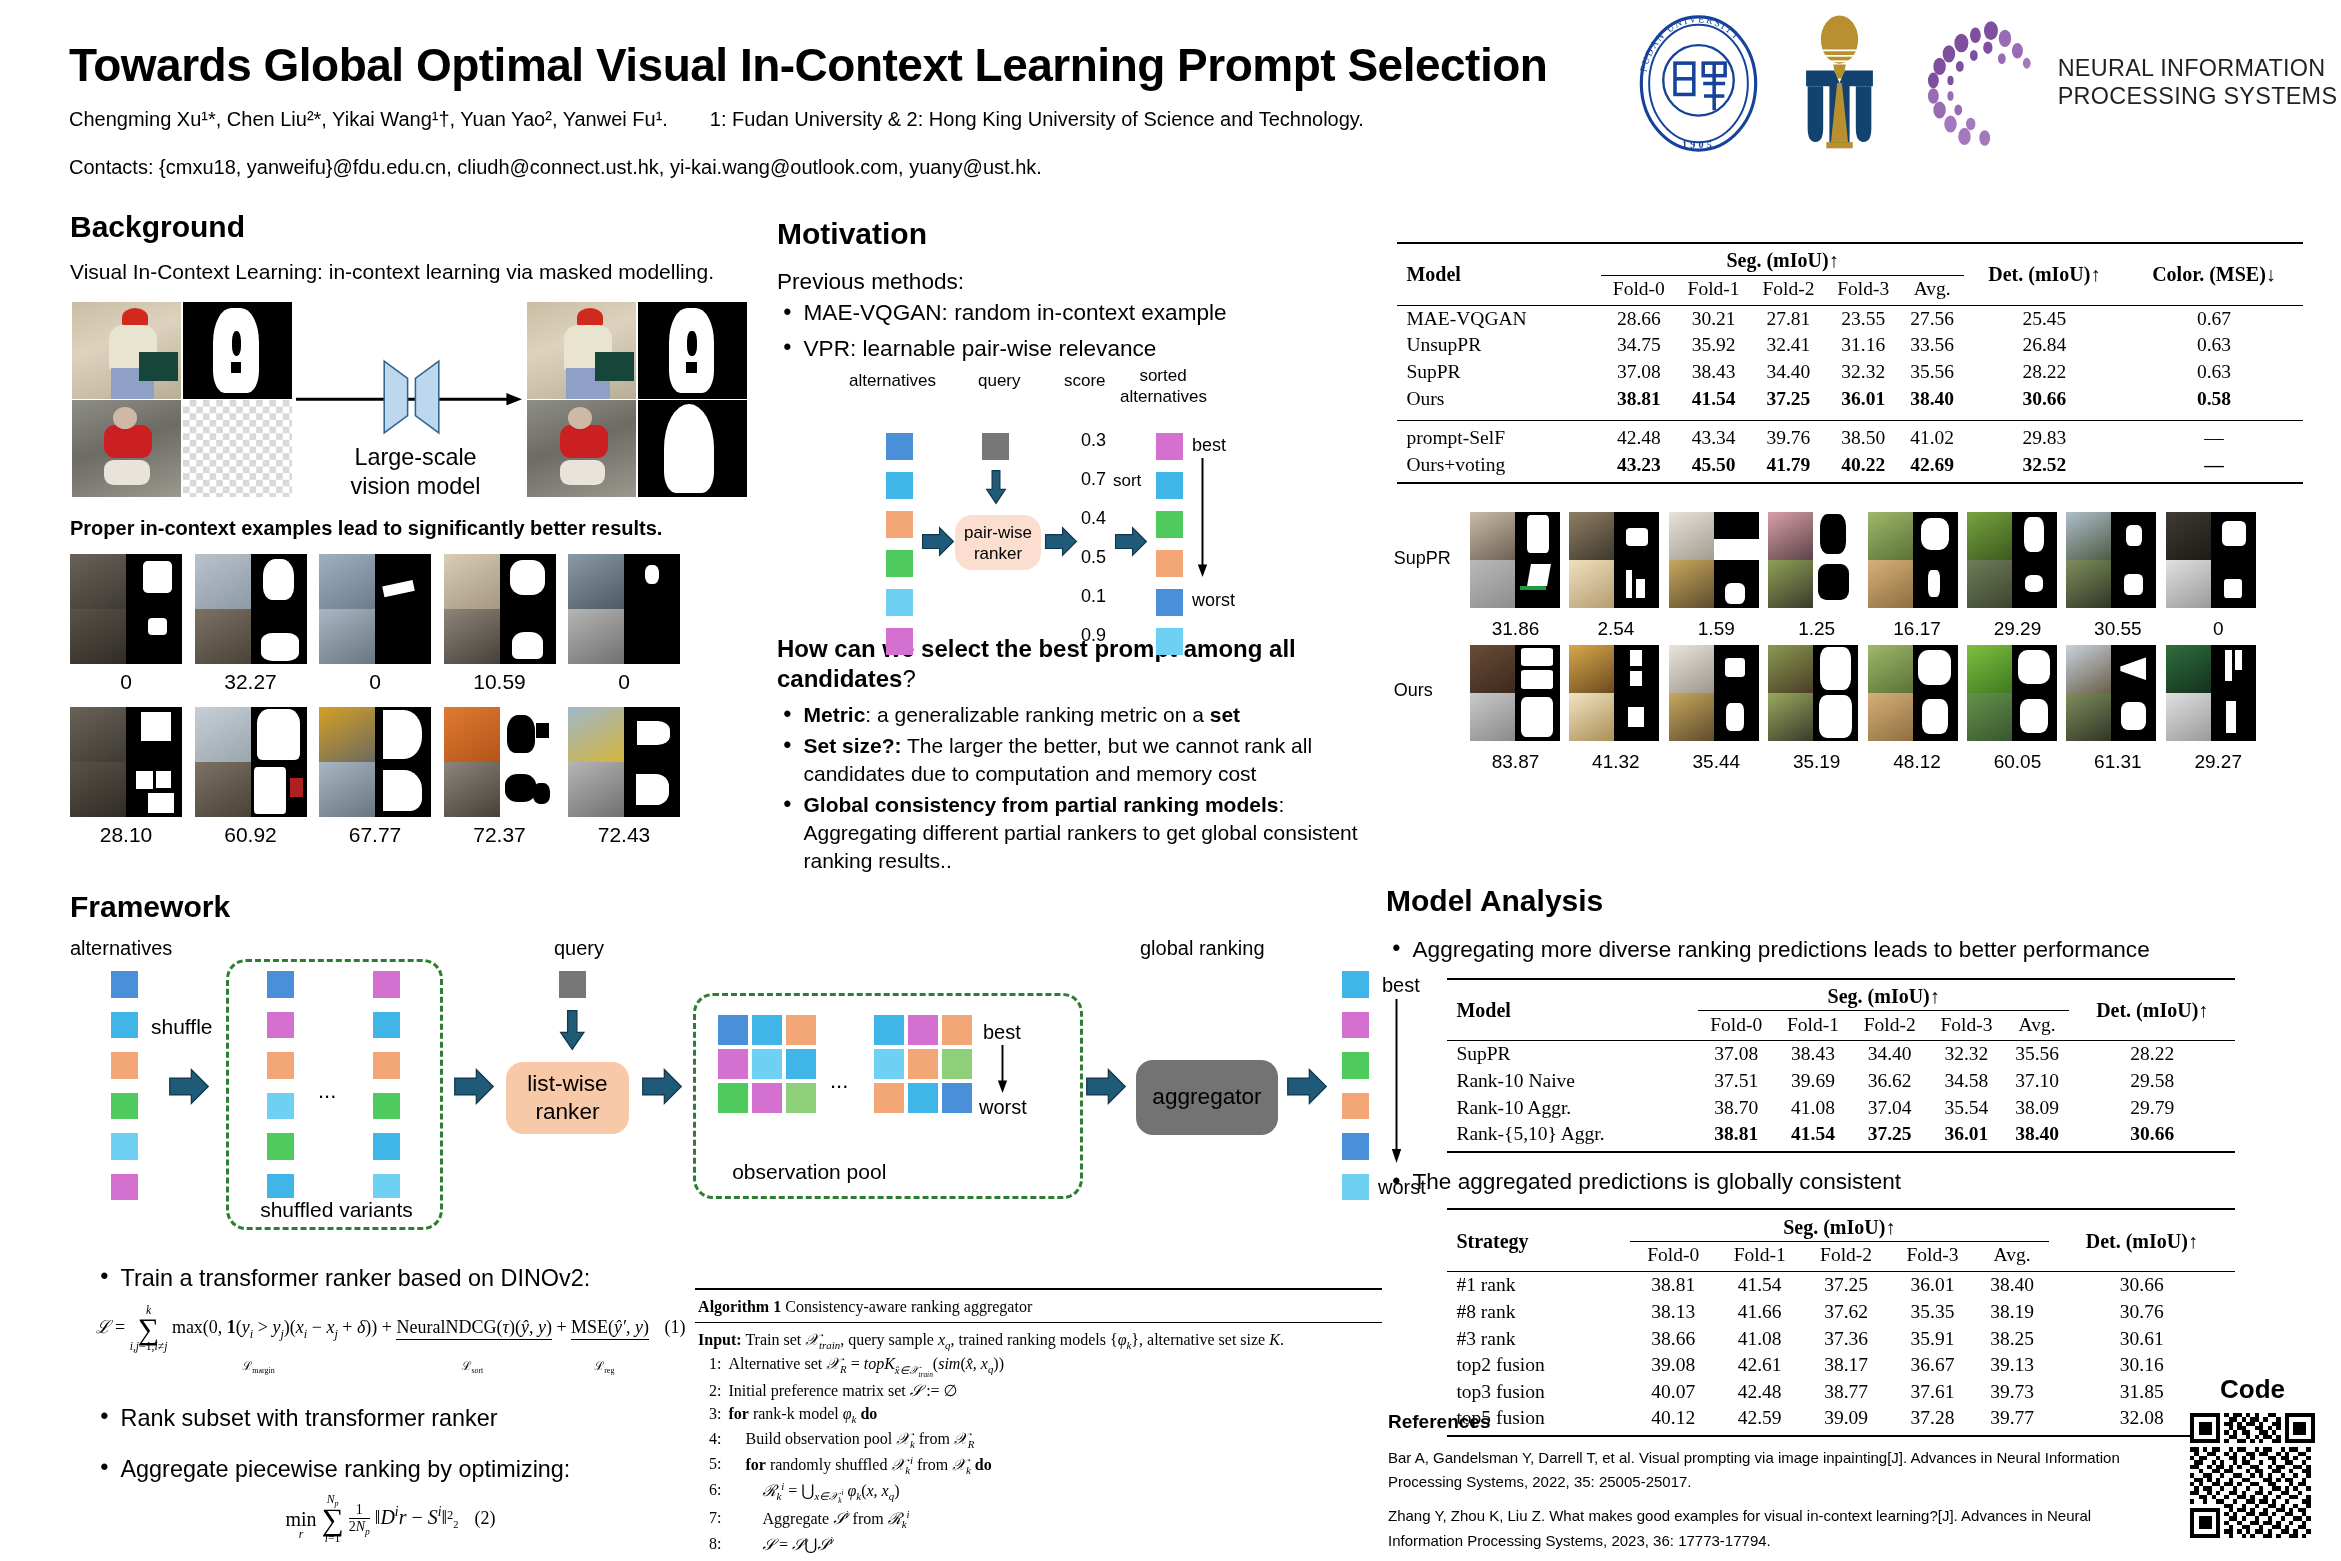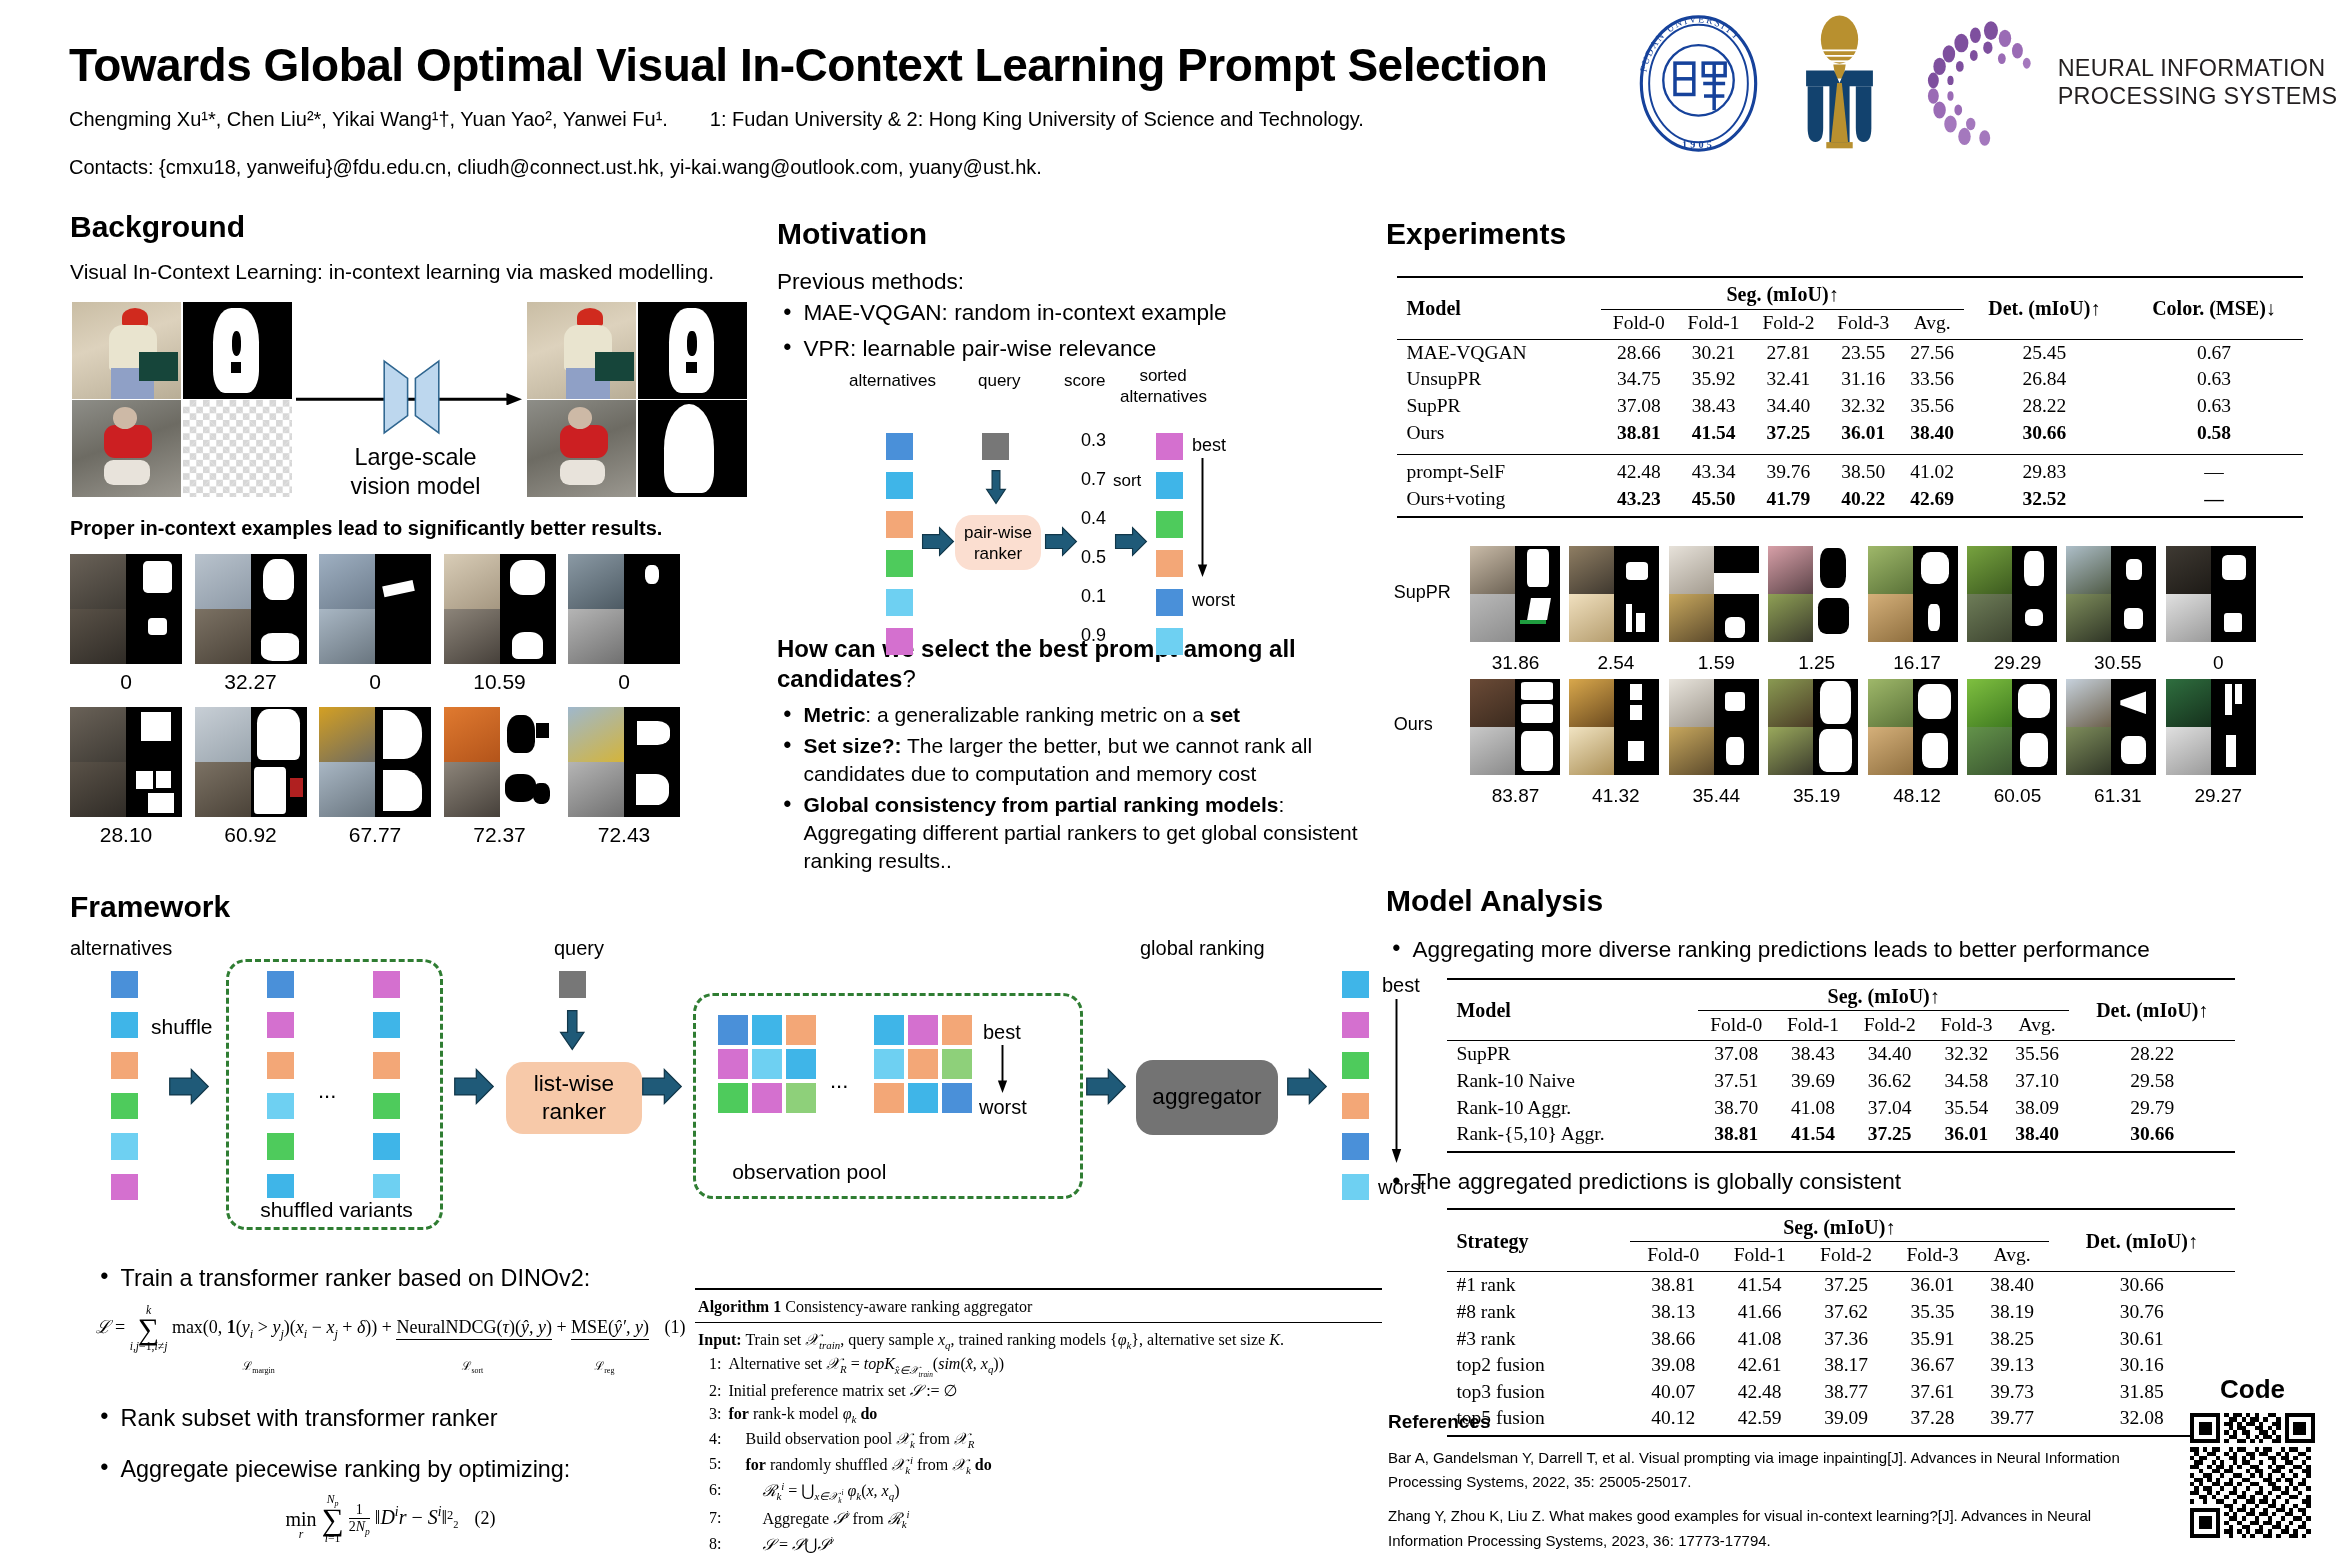--- a/index.html
+++ b/index.html
@@ -469,21 +469,20 @@
       <span>How can we select the best prompt among all candidates</span><span style="font-weight:normal;">?</span>
     </div>
     <ul class="bl" style="margin-top:6.2px;">
       <li><b>Metric</b><span>: a generalizable ranking metric on a </span><b>set</b></li>
       <li><b>Set size?:</b><span> The larger the better, but we cannot rank all candidates due to computation and memory cost</span></li>
       <li><b>Global consistency from partial ranking models</b><span>: Aggregating different partial rankers to get global consistent ranking results..</span></li>
     </ul>
   </div>
 
   <div class="col" style="left:1386px;top:217px;width:929px;">
-    <div class="sec-title">Experiments</div>
 
     <table class="sci" style="margin-top:25px;width:906px;margin-left:11px;">
       <tbody>
           <tr>
             <td colspan="8" class="rule-top" style="padding:0;height:3.1px;"></td>
           </tr>
       <tr>
         <td class="lbl" rowspan="2" style="font-weight:bold;font-size:20px;padding-left:9.4px;">Model</td>
         <td colspan="5" style="font-weight:bold;font-size:20px;border-bottom:1.2px solid #000;">Seg. (mIoU)↑</td>
         <td rowspan="2" style="font-weight:bold;font-size:20px;">Det. (mIoU)↑</td>
@@ -879,21 +878,21 @@
         </svg>
     </div>
 
     <div class="sq" style="position:absolute;left:489px;top:34px;background:#777777;"></div>
     <div style="position:absolute;left:489px;top:72px;">
       <svg width="26.5" height="42" viewBox="0 0 34 54">
           <polygon points="11,2 23,2 23,30 32,30 17,52 2,30 11,30" fill="#1f5a78" stroke="#11374a" stroke-width="1.6"></polygon>
         </svg>
     </div>
 
-    <div class="roundbox" style="position:absolute;left:436px;top:125px;width:136px;height:72px;background:#f7c9a9;">
+    <div class="roundbox" style="position:absolute;left:436px;top:125px;width:123px;height:72px;background:#f7c9a9;">
       <div>
         <div>list-wise</div>
         <div>ranker</div>
       </div>
     </div>
 
     <div style="position:absolute;left:571px;top:131px;">
       <svg width="42" height="37" viewBox="0 0 54 48">
           <polygon points="2,13 30,13 30,2 52,24 30,46 30,35 2,35" fill="#1f5a78" stroke="#11374a" stroke-width="1.6"></polygon>
         </svg>

